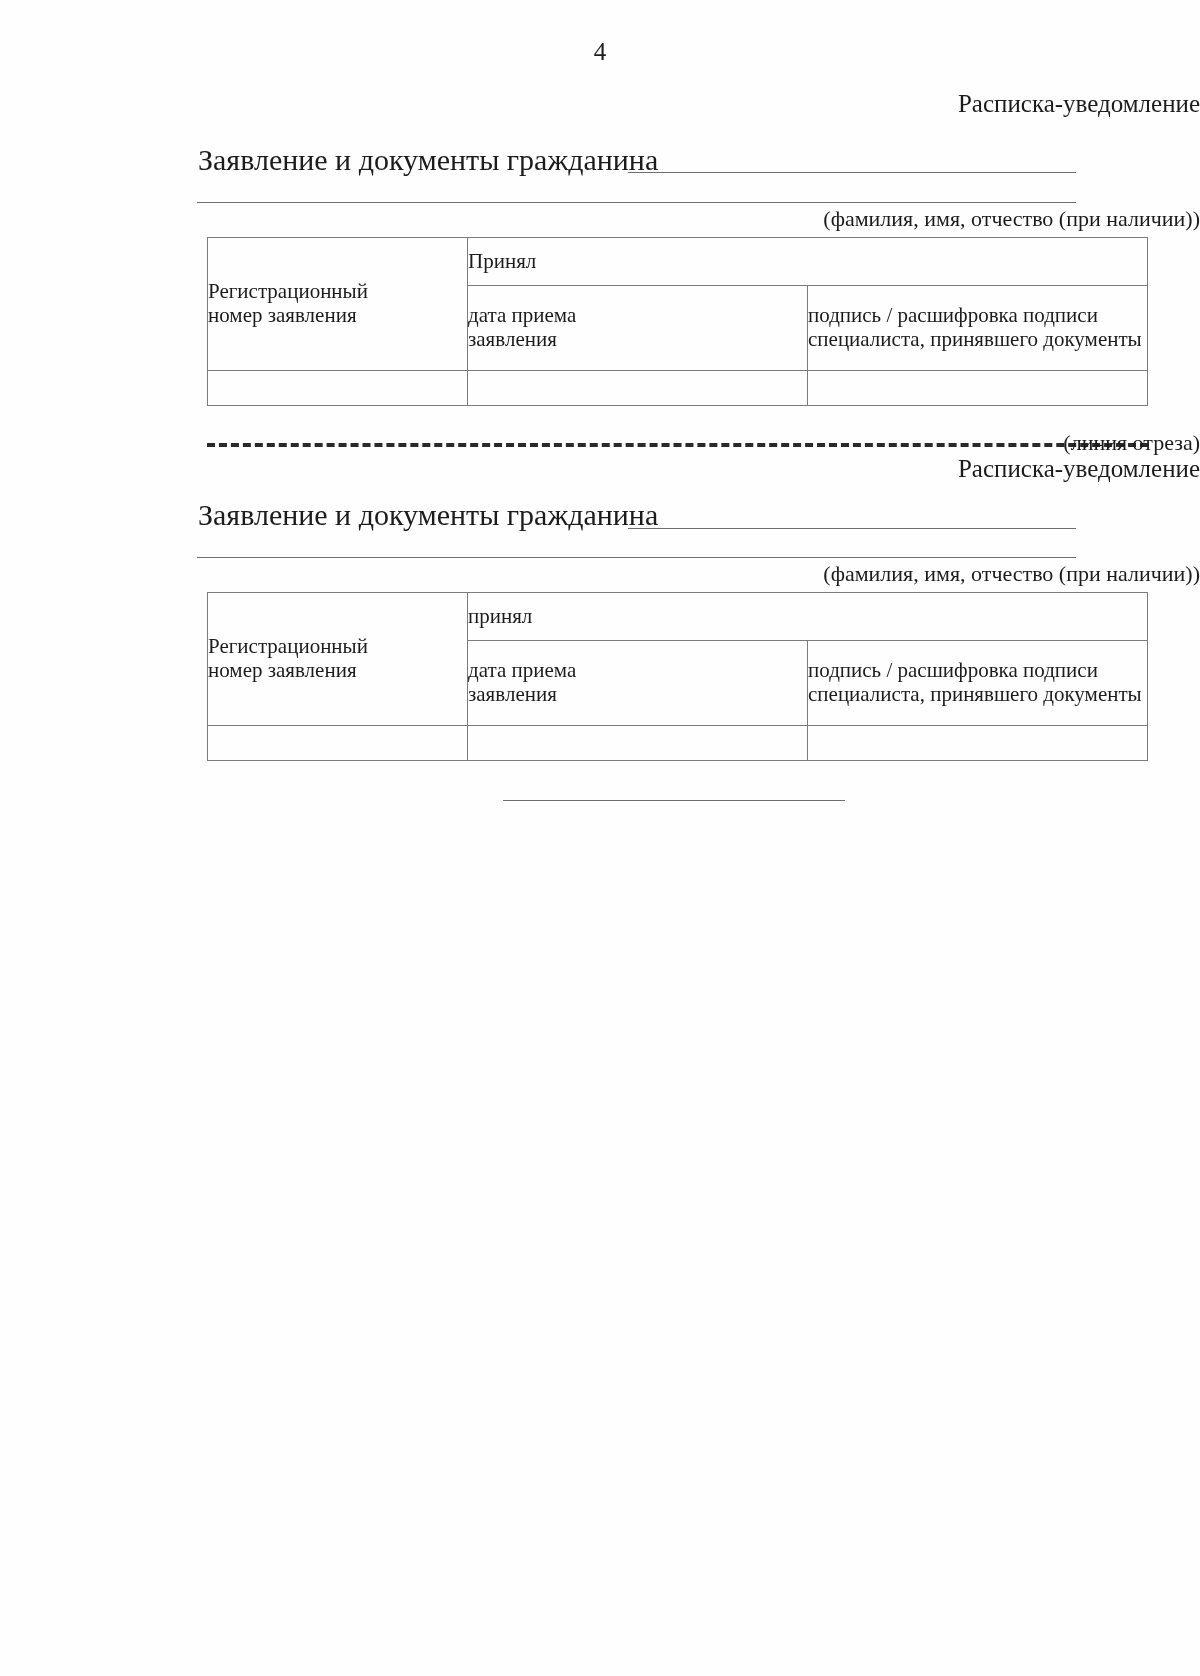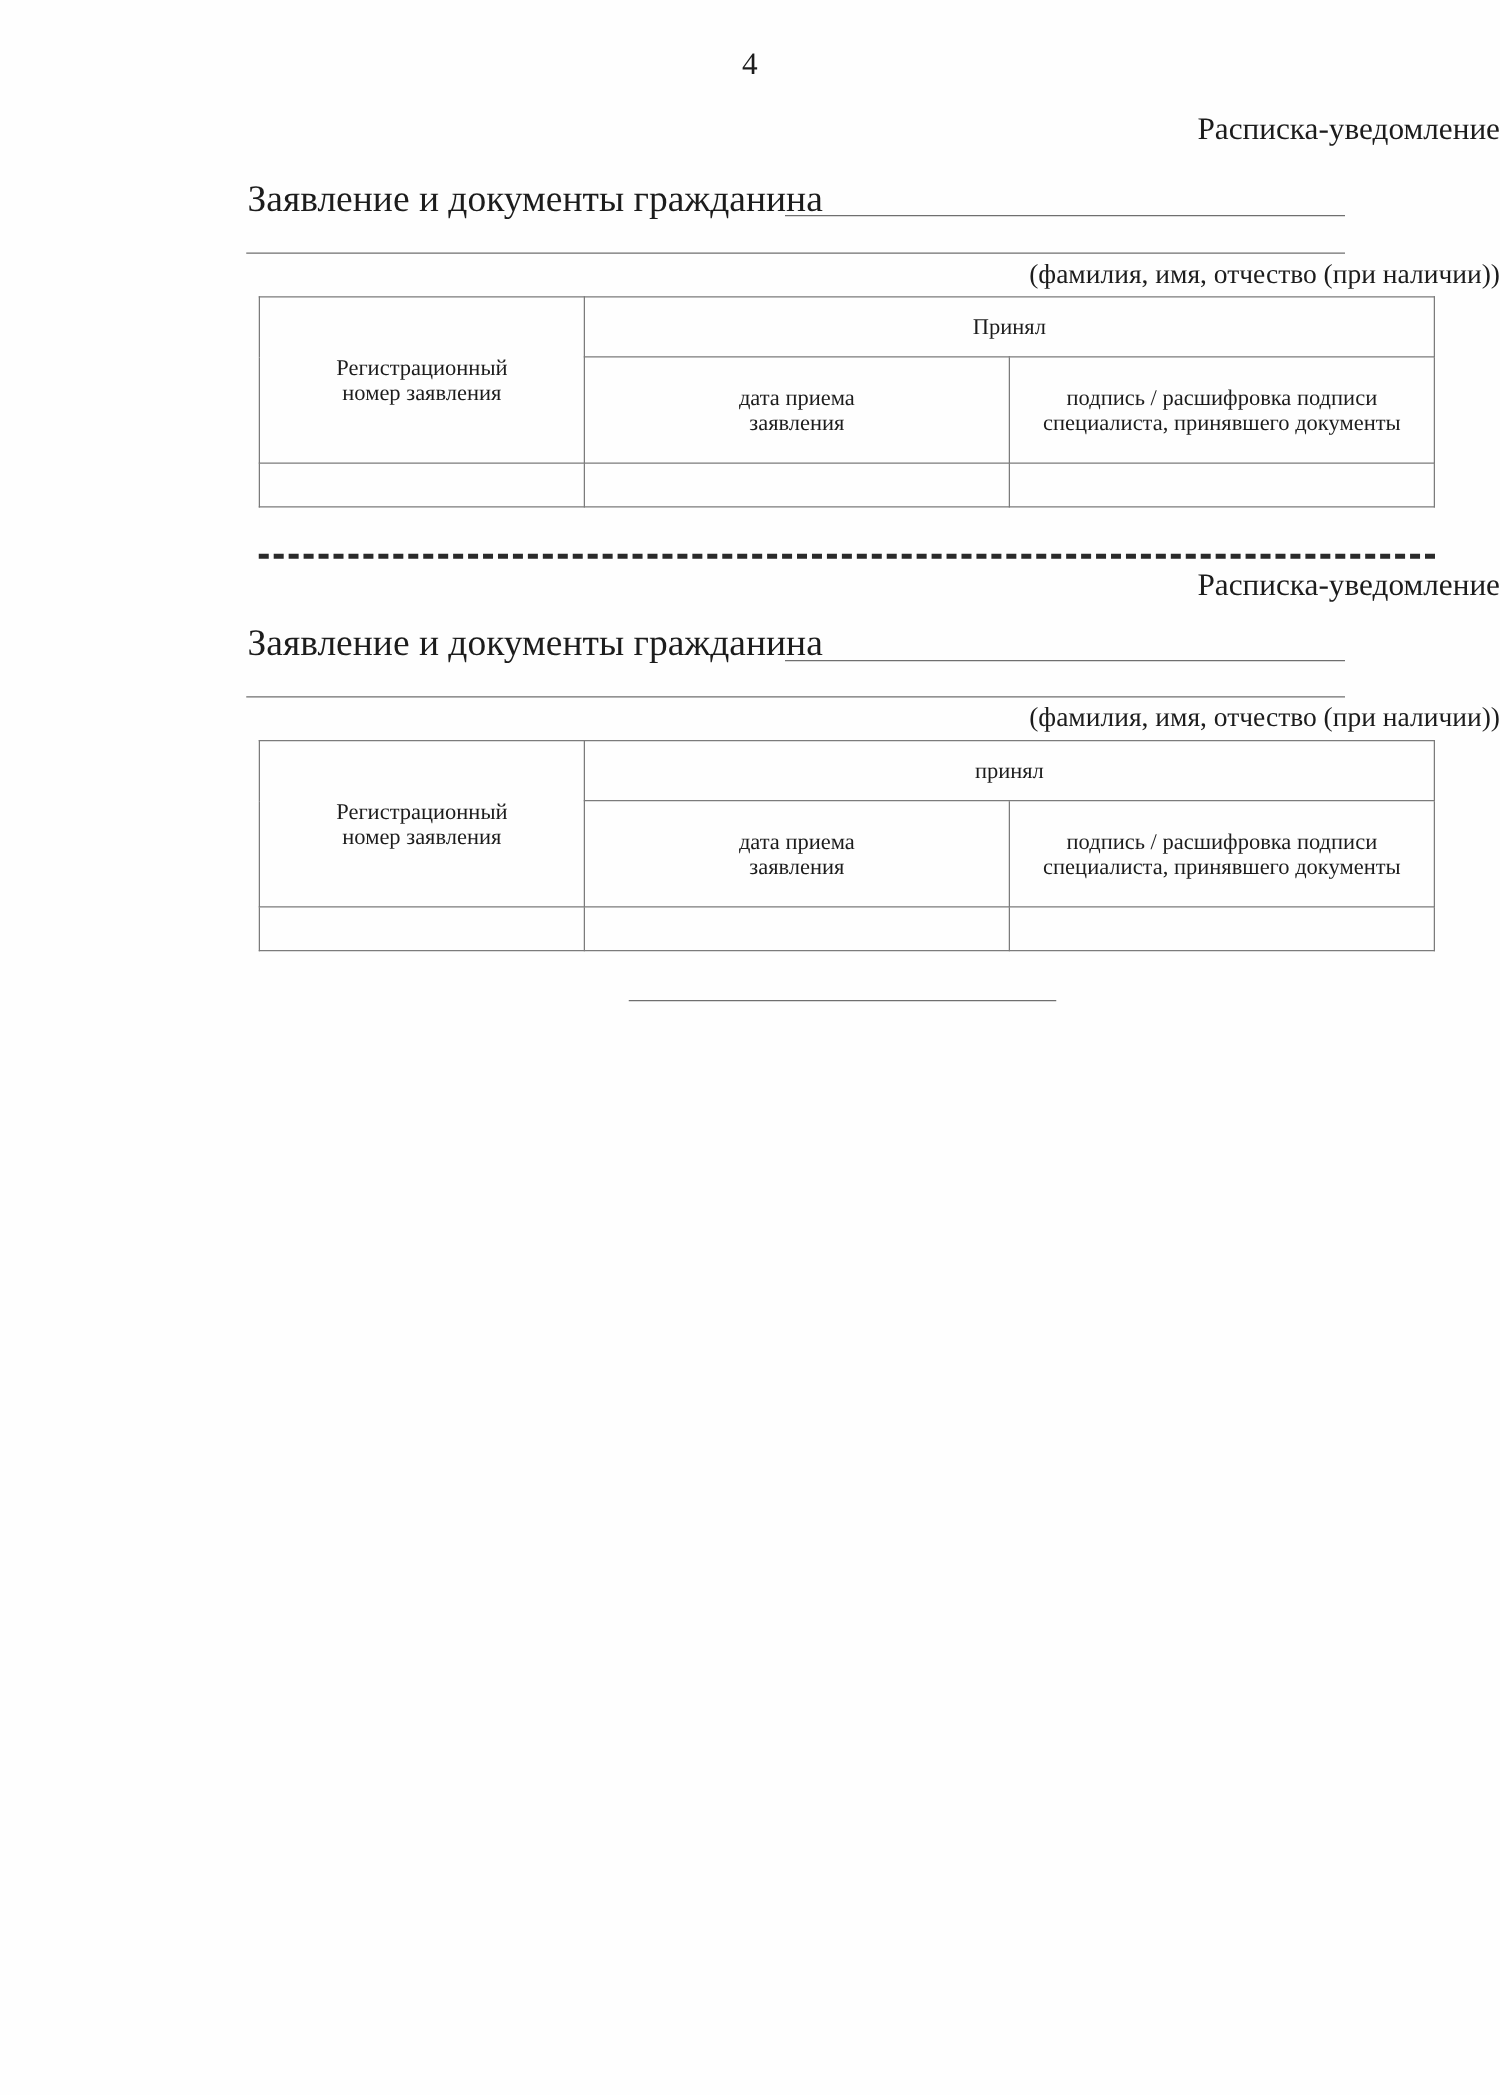--- a/index.html
+++ b/index.html
@@ -78,23 +78,23 @@
   .receipt-table {
     position: absolute;
     left: 207px;
     width: 941px;
     border-collapse: collapse;
     table-layout: fixed;
   }
   .receipt-table td {
     border: 1.5px solid #7b7b7b;
     padding: 0;
-    text-align: center;
+    text-align: left;
     vertical-align: middle;
-    font-size: 18px;
+    font-size: 21px;
     line-height: 1.12;
     color: #1c1c1c;
   }
   .col-reg   { width: 259px; }
   .col-date  { width: 209px; }
   .col-sign  { width: 473px; }
 
   .cell-reg      { height: 131px; padding: 0 6px; }
   .cell-accepted { height: 47px; }
   .cell-sub      { height: 84px; padding: 0 4px; }
@@ -150,20 +150,21 @@
       <tr>
         <td class="cell-empty"></td>
         <td class="cell-empty"></td>
         <td class="cell-empty"></td>
       </tr>
     </tbody>
   </table>
 
   <div class="cut-line" style="top:443px;"></div>
 
+  <div class="caption" style="top:430px;">(линия отреза)</div>
 
   <div class="centered-title" style="top:455px;">Расписка-уведомление</div>
 
   <div class="lead-text" style="top:498px;">Заявление и документы гражданина</div>
 
   <div class="fill-line" style="left:628px; width:448px; top:528px;"></div>
 
   <div class="fill-line" style="left:197px; width:879px; top:557px;"></div>
 
   <div class="caption" style="top:561px;">(фамилия, имя, отчество (при наличии))</div>

